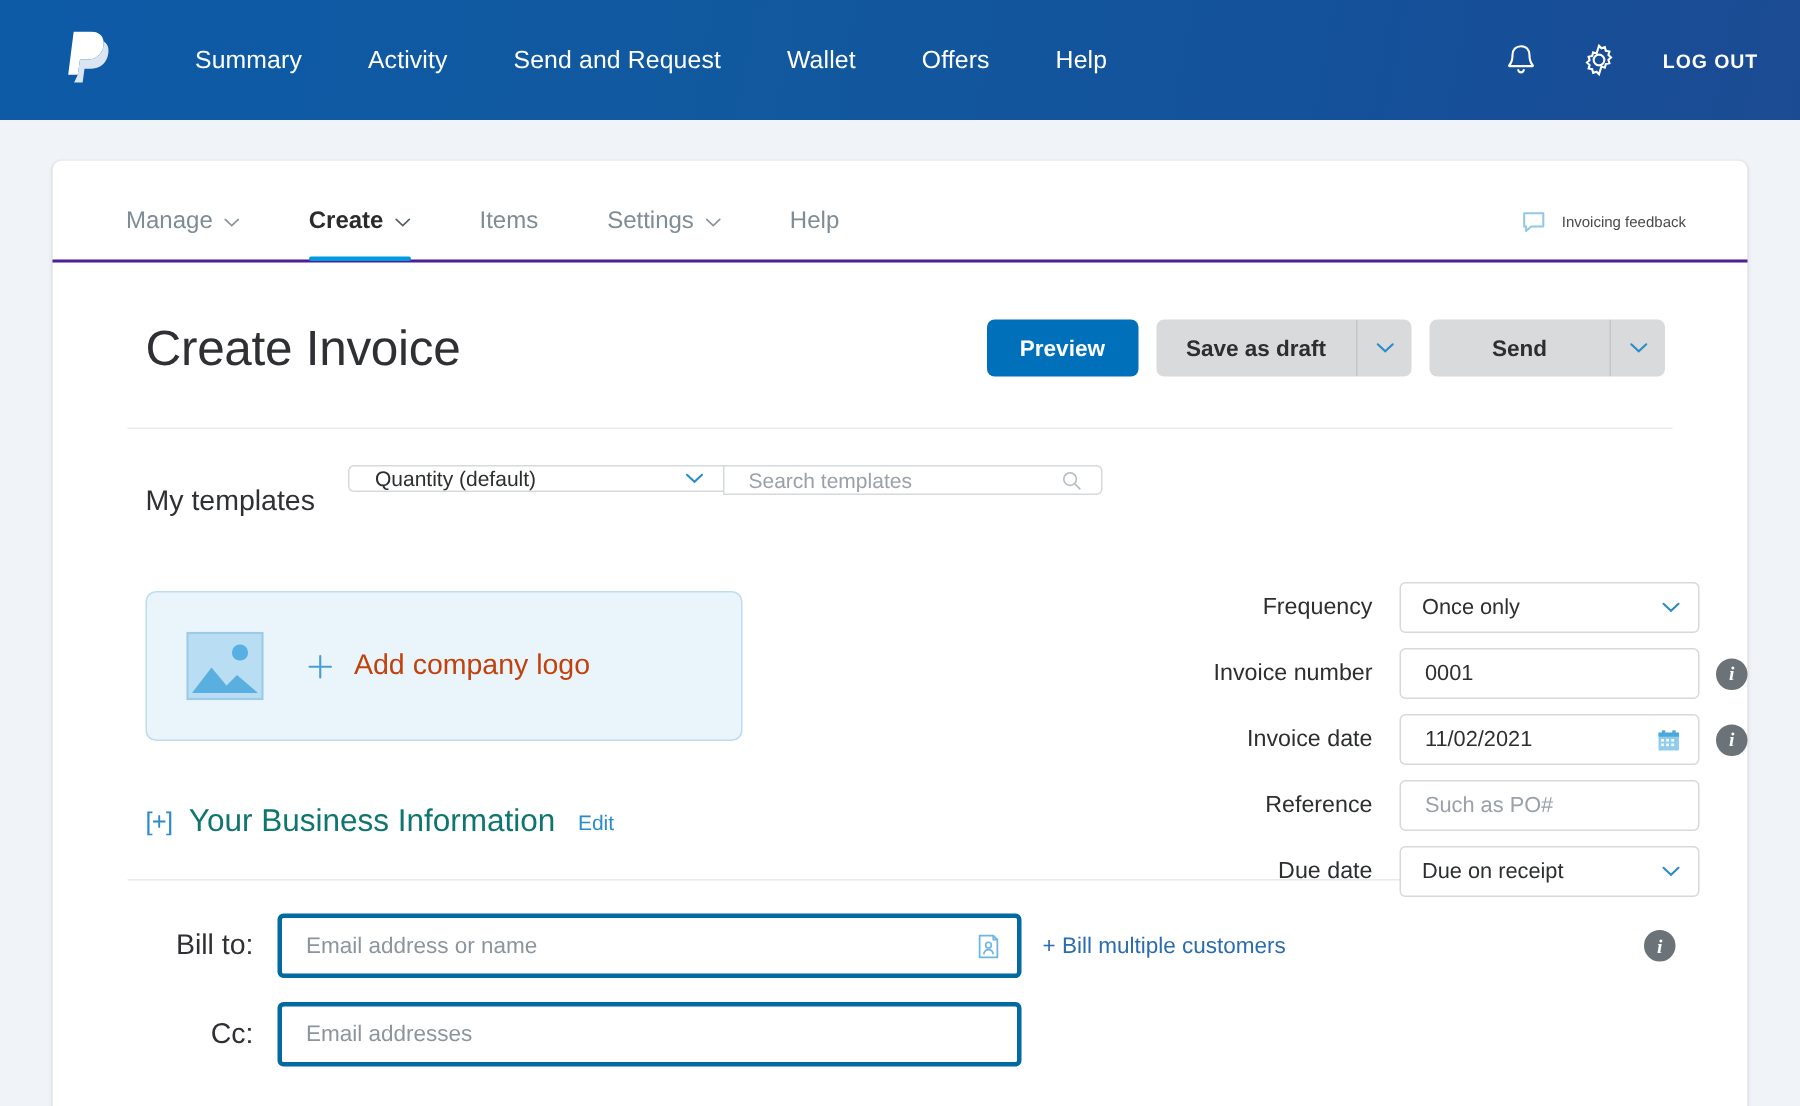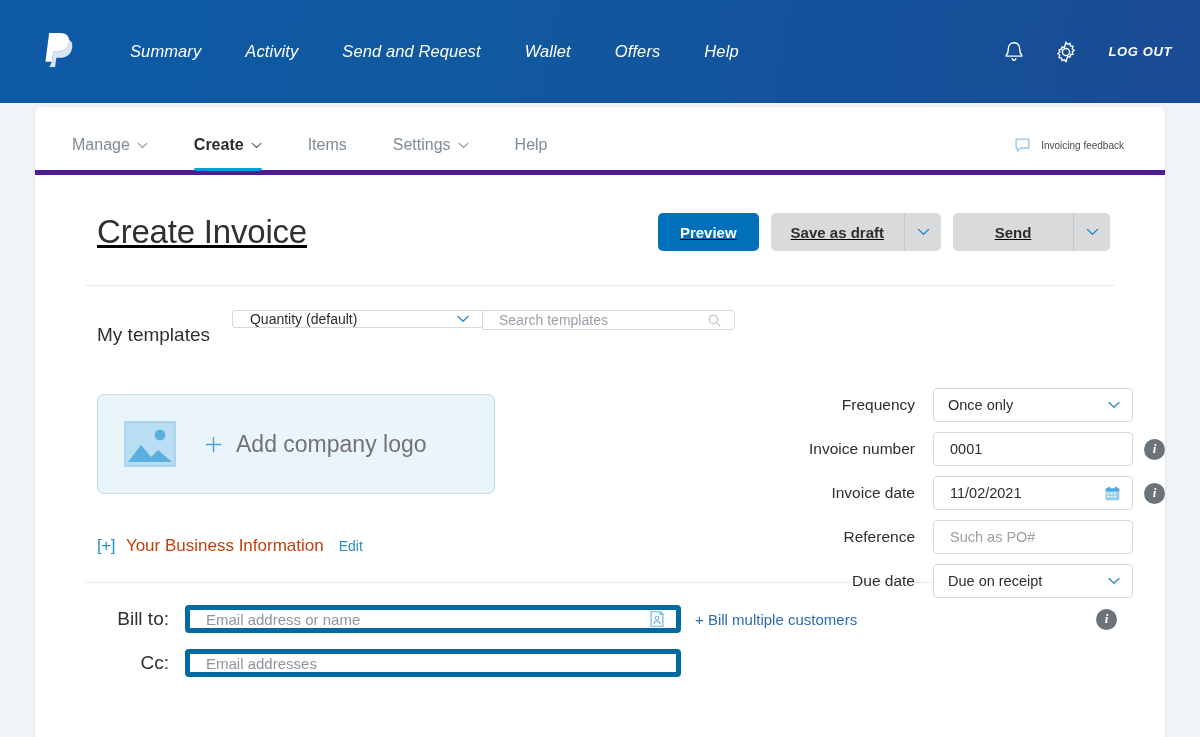--- a/index.html
+++ b/index.html
@@ -6,26 +6,25 @@
   html, body {
     margin: 0; padding: 0;
     width: 1200px; height: 737px;
     background: #f0f3f7;
     font-family: "Liberation Sans", sans-serif;
     overflow: hidden;
   }
 
   
   .topnav {
-    height: 103px;
+    height: 80px;
     background: linear-gradient(100deg, #0d5aa7 0%, #11599f 40%, #14519a 75%, #1b4b93 100%);
     display: flex; align-items: center;
     padding: 0 28px 0 40px;
     position: relative;
-    font-style: italic;
   }
   .pp-logo { width: 34px; height: 38px; display:block; margin-right: 34px; }
   .navlinks { display: flex; align-items: center; gap: 0; }
   .navlink {
     color: #ffffff; font-size: 16.5px; letter-spacing: .1px;
     padding: 0 22px; text-decoration: none; white-space: nowrap; cursor: pointer;
   }
   .nav-right { margin-left: auto; display: flex; align-items: center; gap: 26px; }
   .ic { width: 26px; height: 26px; display: block; cursor: pointer; }
   .logout {
@@ -38,23 +37,23 @@
     position: absolute; left: 35px; top: 107px;
     width: 1130px; min-height: 660px;
     background: #fff;
     border-radius: 6px;
     box-shadow: 0 1px 3px rgba(0,0,0,.10), 0 0 1px rgba(0,0,0,.08);
   }
 
   
   .tabbar {
     display: flex; align-items: flex-end;
-    padding: 0 15px 0 37px;
+    padding: 0 15px 0 49px;
     height: 68px;
-    border-bottom: 5px solid #4c1d95;
+    border-bottom: 2px solid #4c1d95;
     position: relative;
   }
   .tab {
     display: flex; align-items: center; gap: 7px;
     color: #7f8b95; font-size: 16px;
     padding: 0 0 16px 0; margin-right: 46px;
     cursor: pointer; position: relative; white-space: nowrap;
   }
   .tab.active { color: #2b2b2b; font-weight: 700; }
   .tab.active::after {
@@ -64,21 +63,21 @@
   .chev { width: 11px; height: 7px; display:inline-block; }
   .feedback {
     margin-left: auto; display: flex; align-items: center; gap: 10px;
     color: #4a4a4a; font-size: 10px; padding-bottom: 16px; cursor: pointer;
     margin-right: 26px;
   }
 
   
   .titlerow {
     display: flex; align-items: center;
-    padding: 26px 55px 0 62px; height: 88px; text-decoration: underline;
+    padding: 26px 55px 0 62px; height: 88px;
   }
   .page-title { font-size: 33px; color: #2f3033; font-weight: 400; letter-spacing: -.2px; }
   .actions { margin-left: auto; display: flex; align-items: center; gap: 12px; }
   .btn {
     height: 38px; border-radius: 5px; border: none;
     font-size: 15px; font-weight: 700; cursor: pointer;
     font-family: "Liberation Sans", sans-serif;
     display: flex; align-items: center; justify-content: center;
   }
   .btn-primary { background: #0070ba; color: #fff; padding: 0 22px; }
@@ -119,25 +118,25 @@
   .leftcol { padding-left: 62px; width: 700px; }
   .rightcol { position: absolute; right: 0; top: 28px; width: 420px; }
 
   .logo-box {
     width: 398px; height: 100px;
     background: #eaf4fb; border: 1px solid #bedcef; border-radius: 7px;
     display: flex; align-items: center; padding-left: 25px; cursor: pointer;
   }
   .img-ph { width: 54px; height: 54px; }
   .logo-plus { margin: 0 13px 0 27px; }
-  .logo-text { color: #737373; font-size: 23px; }
+  .logo-text { color: #c2410c; font-size: 19px; }
 
   .bizrow { display: flex; align-items: center; gap: 11px; margin-top: 42px; }
   .bizplus { color: #2b8cc9; font-size: 17px; cursor: pointer; letter-spacing: -.5px; }
-  .biztitle { font-size: 17px; color: #c2410c; }
+  .biztitle { font-size: 21px; color: #0f766e; }
   .bizedit { color: #2b8cc9; font-size: 14px; cursor: pointer; margin-left: 4px; }
 
   
   .frow { display: flex; align-items: center; justify-content: flex-end; margin-bottom: 10px; }
   .flabel { font-size: 15.5px; color: #2c2e2f; text-align: right; margin-right: 18px; }
   .finput {
     width: 200px; height: 34px;
     border: 1px solid #d6d9dc; border-radius: 4px; background: #fff;
     display: flex; align-items: center; padding: 0 11px 0 14px;
     font-size: 14.5px; color: #2c2e2f;
@@ -159,21 +158,21 @@
   }
   .info-spacer { width: 21px; height: 21px; margin-left: 11px; }
 
   .divider2 { height: 1px; background: #e8eaec; margin: 26px 50px 0 50px; }
 
   
   .billsec { padding: 22px 0 0 62px; }
   .billrow { display: flex; align-items: center; margin-bottom: 16px; }
   .billlabel { width: 72px; text-align: right; font-size: 19px; color: #2f3033; margin-right: 16px; }
   .billinput {
-    width: 496px; height: 28px; border: 5px solid #0369a1; border-radius: 4px;
+    width: 496px; height: 43px; border: 3px solid #0369a1; border-radius: 4px;
     background: #fff; display: flex; align-items: center; padding: 0 9px 0 14px;
   }
   .billinput input {
     border: none; outline: none; flex: 1; font-size: 15px; color: #2c2e2f;
     font-family: "Liberation Sans", sans-serif; background: transparent;
   }
   .billinput input::placeholder { color: #8d959c; }
   .billmulti { color: #2b6cb0; font-size: 15px; margin-left: 14px; cursor: pointer; white-space: nowrap; }
   .bill-info { margin-left: auto; margin-right: 48px; }
 </style>

